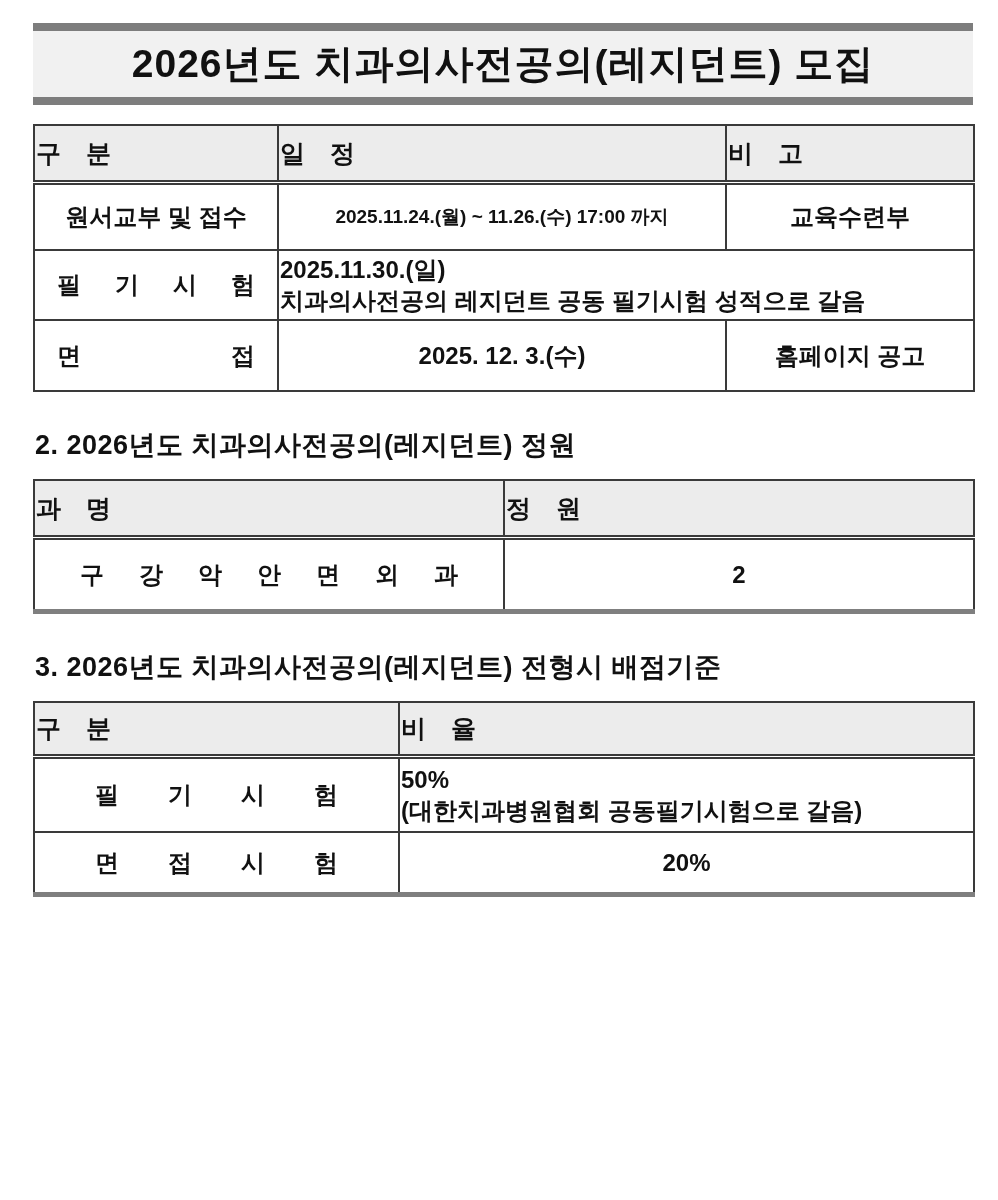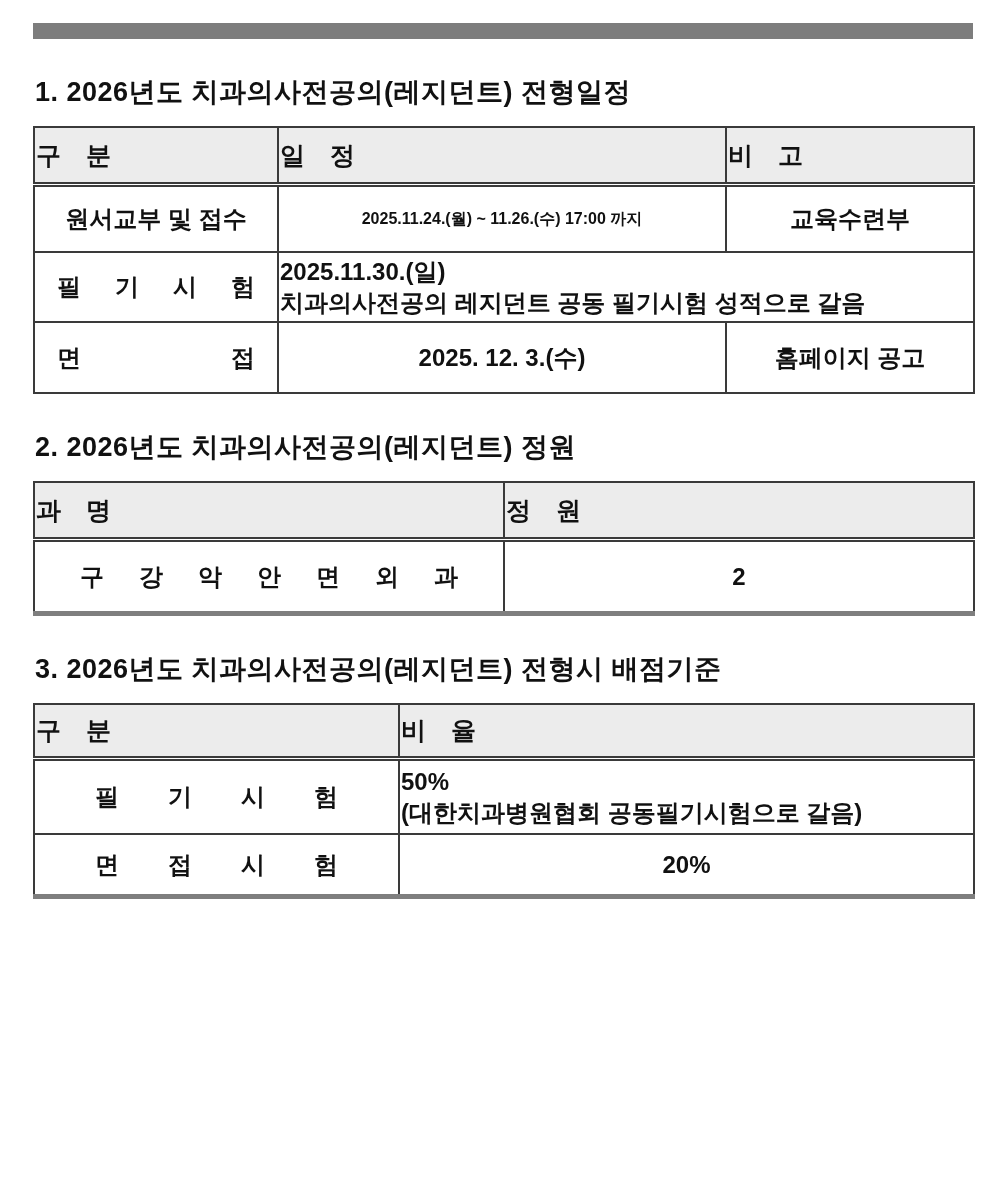--- a/index.html
+++ b/index.html
@@ -83,41 +83,43 @@
   .t3 .r1 td { height: 64px; }
   .t3 .r2 td { height: 70px; }
   .t3 .r3 td { height: 57px; }
 </style>
 </head>
 <body>
 
 <div class="doc">
 
   <div class="bar"></div>
+  <div class="title-box">
+    <span>2026년도 치과의사전공의(레지던트) 모집</span>
+  </div>
   <div class="bar"></div>
 
-  <div class="sec-heading">1. 2026년도 치과의사전공의(레지던트) 전형일정</div>
 
   <table class="t t1">
     <colgroup>
         <col style="width:244px">
         <col style="width:448px">
         <col style="width:248px">
       </colgroup>
     <thead>
       <tr>
         <th>구 분</th>
         <th>일 정</th>
         <th>비 고</th>
       </tr>
     </thead>
     <tbody>
       <tr class="r1">
         <td class="center">원서교부 및 접수</td>
-        <td class="center" style="font-size:16px;">2025.11.24.(월) ~ 11.26.(수) 17:00 까지</td>
+        <td class="center" style="font-size:19px;">2025.11.24.(월) ~ 11.26.(수) 17:00 까지</td>
         <td class="center">교육수련부</td>
       </tr>
       <tr class="r2">
         <td class="spread pad22">필 기 시 험</td>
         <td colspan="2" class="two-line">
           <div class="ln">2025.11.30.(일)</div>
           <div class="ln">치과의사전공의 레지던트 공동 필기시험 성적으로 갈음</div>
         </td>
       </tr>
       <tr class="r3">

